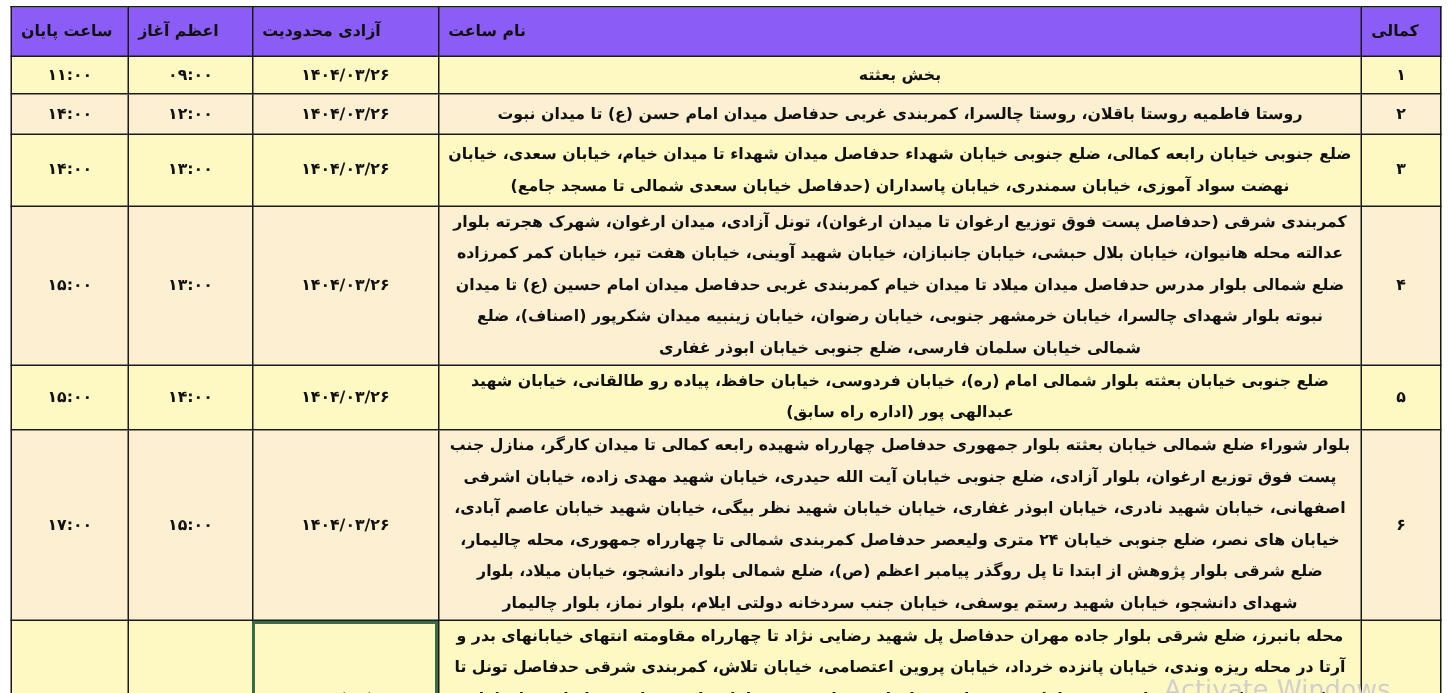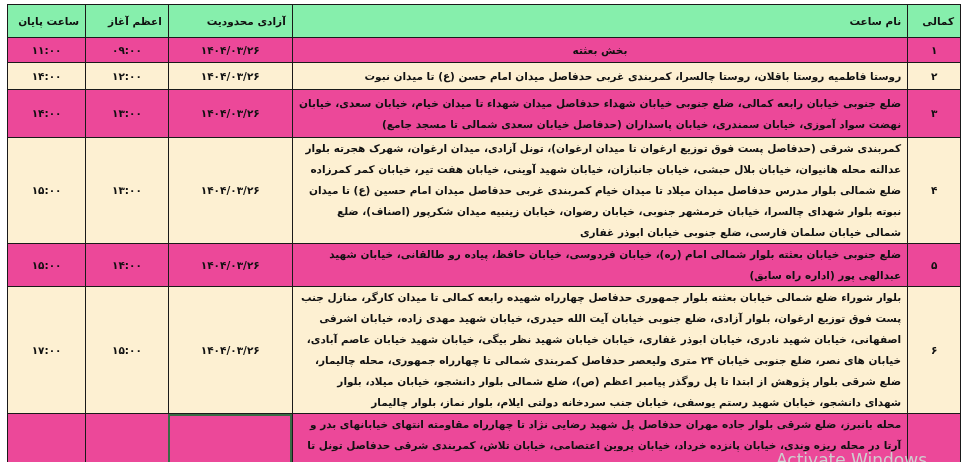--- a/index.html
+++ b/index.html
@@ -5,25 +5,25 @@
   html, body { margin:0; padding:0; background:#ffffff; }
   body { width:967px; height:462px; overflow:hidden; position:relative; font-family:"DejaVu Sans", sans-serif; }
   table.sched {
     position:absolute; left:7px; top:4px; width:954px;
     border-collapse:collapse; direction:rtl; table-layout:fixed;
   }
   table.sched td, table.sched th {
     border:1.5px solid #1a1a1a; padding:0 6px; font-size:10.5px; font-weight:bold; color:#111;
     line-height:21px; vertical-align:middle;
   }
-  th { background:#86efac; text-align:right; height:32px; }
+  th { background:#8b5cf6; text-align:left; height:32px; }
   td.num, td.time { text-align:center; white-space:nowrap; direction:rtl; }
-  td.area { text-align:right; padding-right:10px; }
+  td.area { text-align:center; padding-right:10px; }
   td.area.center { text-align:center; }
-  tr.green td { background:#ec4899;margin-top:24px; }
+  tr.green td { background:#fef9c3;margin-top:24px; }
   tr.cream td { background:#fdf0d2; }
   td.selected { outline:2px solid #3a6b46; outline-offset:-2px; }
   .watermark {
     position:absolute; right:40px; bottom:-8px; font-size:17px; color:#cfcfcf; font-family:"DejaVu Sans", sans-serif;
   }
 </style>
 </head>
 <body>
 
 <table class="sched">

